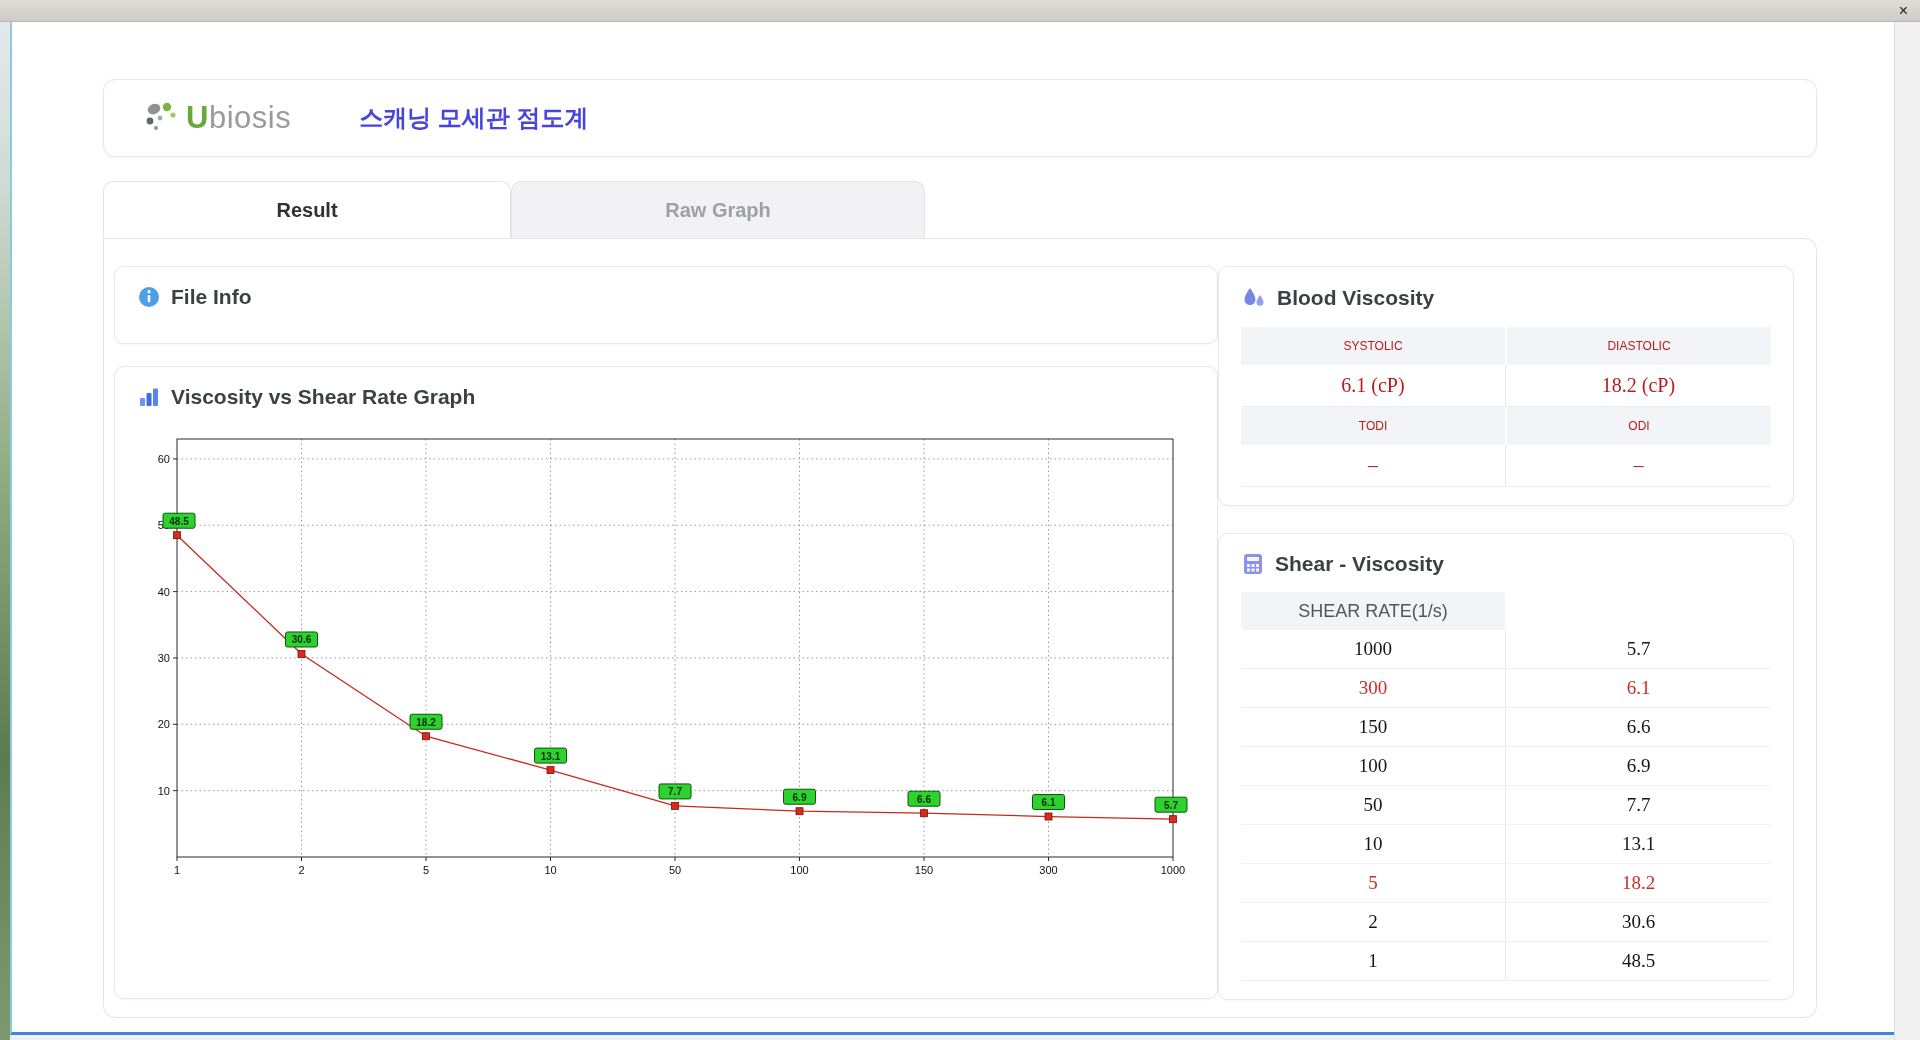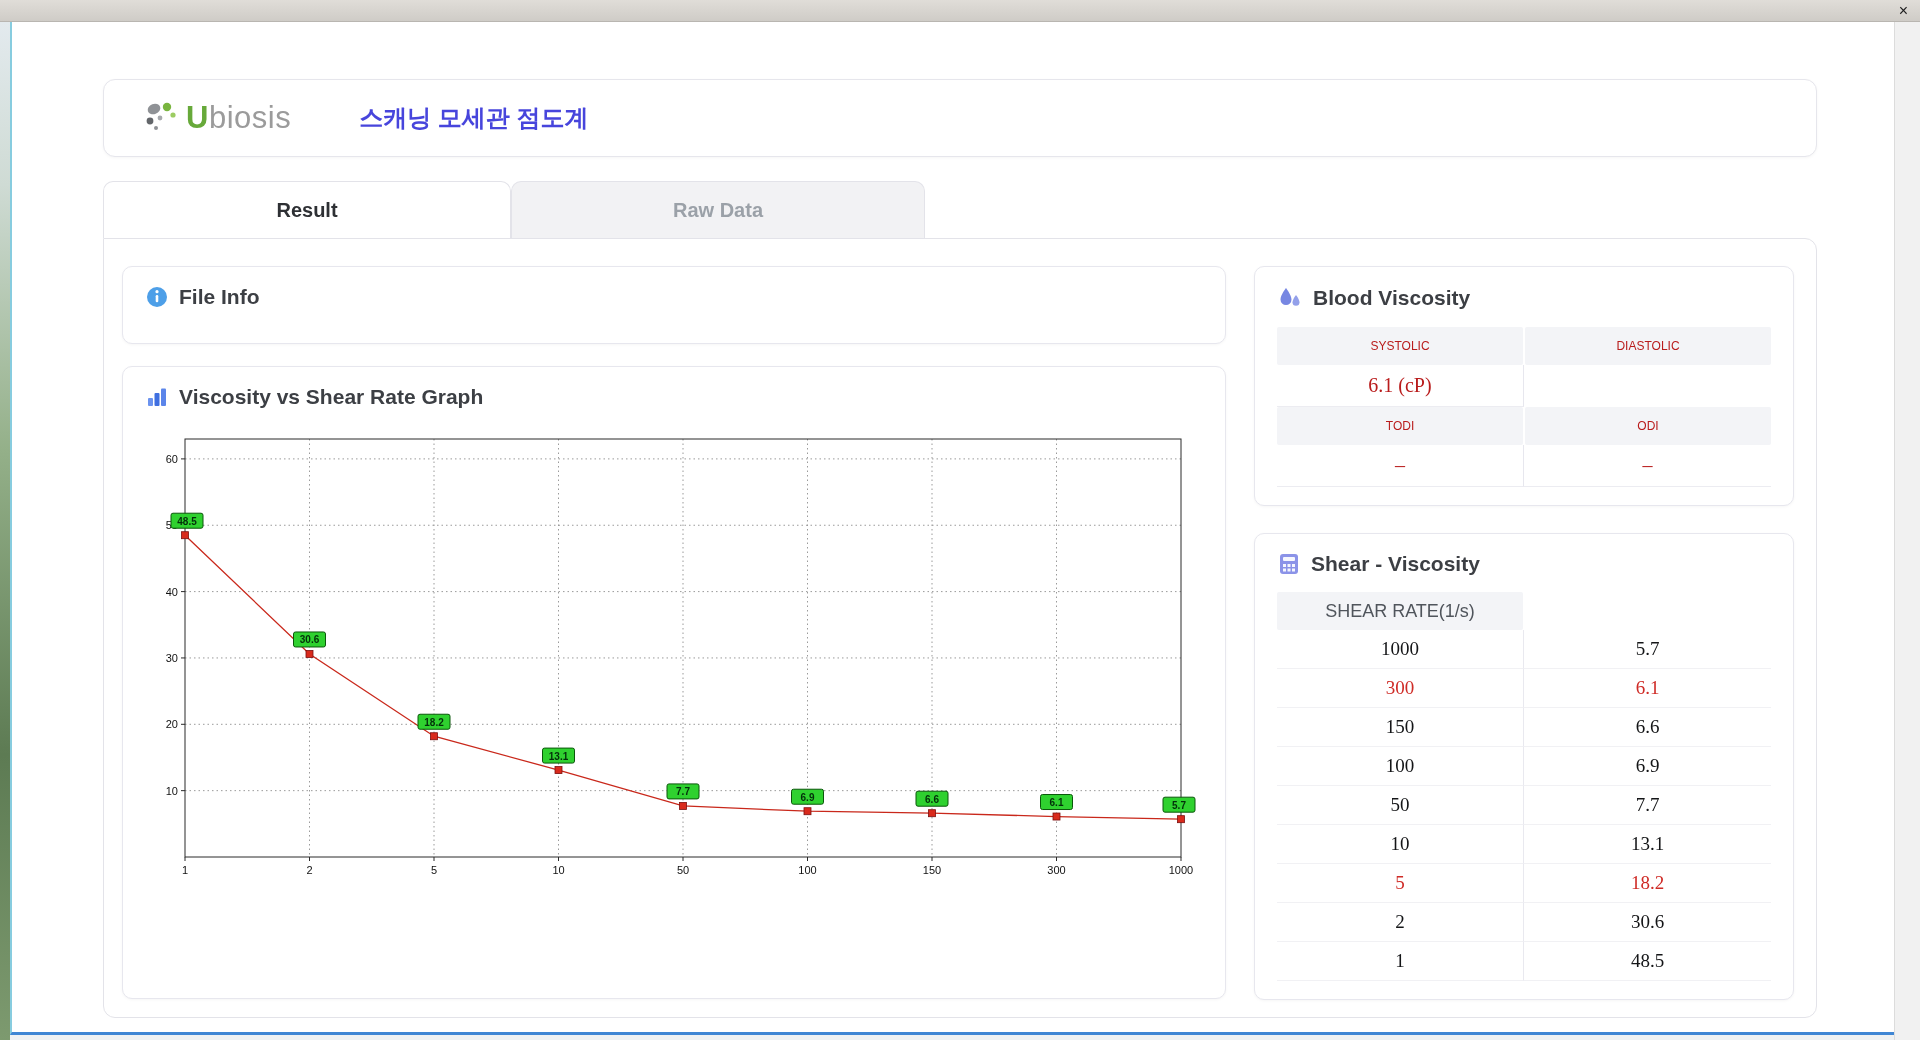--- a/index.html
+++ b/index.html
@@ -22,21 +22,21 @@
   .logo-rest{color:#9b9b9b;font-weight:400}
   .app-title{font-size:24px;font-weight:700;color:#4745dc}
 
   
   .tabs{display:flex;margin-top:24px;position:relative;z-index:2}
   .tab{height:57px;display:flex;align-items:center;justify-content:center;font-size:20px;font-weight:700;border:1px solid #e3e3e9;border-bottom:none;border-radius:10px 10px 0 0;cursor:pointer}
   .tab-result{width:408px;background:#fff;color:#2e3034;margin-bottom:-1px;position:relative;z-index:3}
   .tab-raw{width:414px;background:#f2f2f4;color:#9ba1a8}
 
   
-  .content-panel{border:1px solid #e3e3e9;border-radius:0 12px 12px 12px;background:#fff;display:flex;gap:28px;padding:27px 22px 18px 18px;height:780px;position:relative;z-index:1}
+  .content-panel{border:1px solid #e3e3e9;border-radius:0 12px 12px 12px;background:#fff;display:flex;padding:27px 22px 18px 10px;height:780px;position:relative;z-index:1}
   .left-col{width:1104px;display:flex;flex-direction:column;gap:22px}
   .right-col{flex:1;display:flex;flex-direction:column;gap:27px}
 
   .card{border:1px solid #e7e7ee;border-radius:10px;background:#fff;padding:18px 22px;box-shadow:0 1px 3px rgba(0,0,0,.04)}
   .card-header{display:flex;align-items:center;gap:10px;margin-bottom:16px}
   .card-title{font-size:21px;font-weight:700;color:#3c3f44}
   .graph-card{flex:1}
   .shear-card{flex:1}
 
   
@@ -84,21 +84,21 @@
           <circle cx="18" cy="18" r="2.4" fill="#a6a9ad"></circle>
           <circle cx="14" cy="28" r="2" fill="#8f9296"></circle>
         </svg>
         <span class="logo-text"><span class="logo-u">U</span><span class="logo-rest">biosis</span></span>
       </div>
       <div class="app-title">스캐닝 모세관 점도계</div>
     </div>
 
     <div class="tabs">
       <div class="tab tab-result">Result</div>
-      <div class="tab tab-raw">Raw Data</div>
+      <div class="tab tab-raw">Raw Graph</div>
     </div>
 
     <div class="content-panel">
 
       <div class="left-col">
 
         <div class="card">
           <div class="card-header">
             <svg width="24" height="24" viewBox="0 0 24 24">
               <circle cx="12" cy="12" r="10" fill="#4d9fe8"></circle>
@@ -206,20 +206,21 @@
             </svg>
             <span class="card-title">Blood Viscosity</span>
           </div>
           <div>
               <div class="bv-row-labels">
                 <div class="bv-label">SYSTOLIC</div>
                 <div class="bv-label">DIASTOLIC</div>
               </div>
               <div class="bv-row-values">
                 <div class="bv-value">6.1 (cP)</div>
+                <div class="bv-value">18.2 (cP)</div>
               </div>
               <div class="bv-row-labels">
                 <div class="bv-label">TODI</div>
                 <div class="bv-label">ODI</div>
               </div>
               <div class="bv-row-values">
                 <div class="bv-value">–</div>
                 <div class="bv-value">–</div>
               </div>
             </div>

